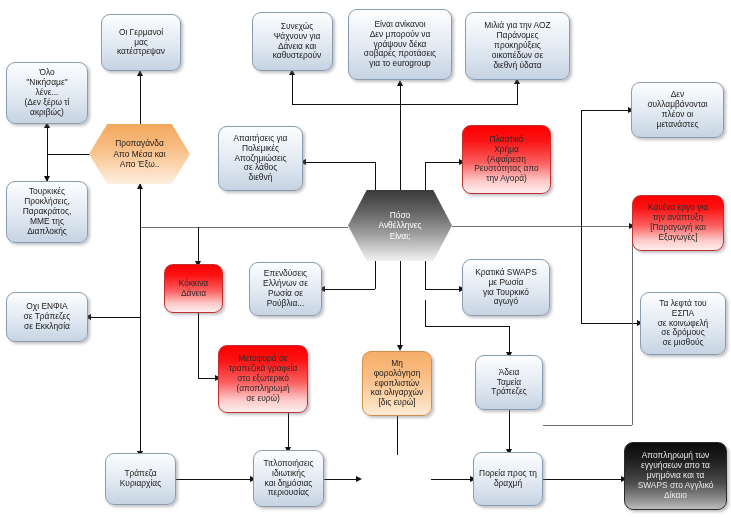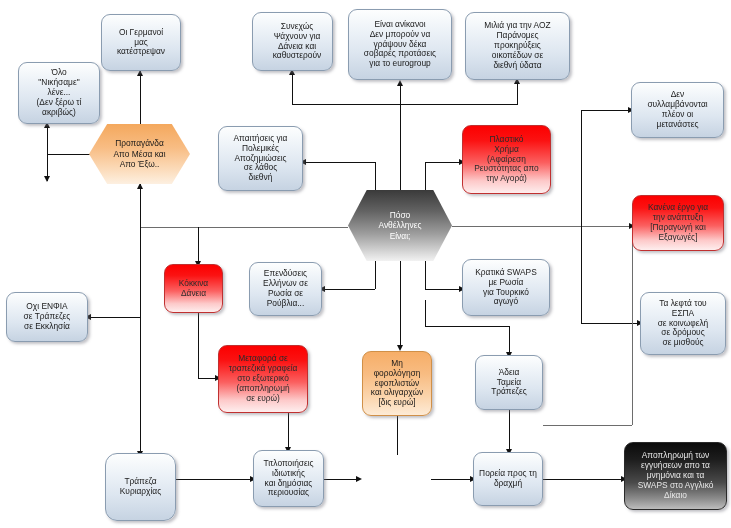--- a/index.html
+++ b/index.html
@@ -133,34 +133,41 @@
   <div class="arw d" style="left:505.5px;top:352px;"></div>
 
   <div class="ln v" style="left:509px;top:410px;height:42px;"></div>
   <div class="arw d" style="left:505.5px;top:449px;"></div>
 
   <div class="ln v thin" style="left:632px;top:226px;height:199px;"></div>
   <div class="ln h thin" style="left:543px;top:425px;width:89px;"></div>
 
   <div class="ln v" style="left:397px;top:416px;height:39px;"></div>
 
-  <div class="node n-blue" style="left:6px;top:62px;width:82px;height:62px;margin-left:12px;">
+  <div class="node n-blue" style="left:6px;top:62px;width:82px;height:62px;">
     <span>Όλο
 "Νικήσαμε"
 λένε...
 (Δεν ξέρω τί
 ακριβώς)</span>
   </div>
 
   <div class="node n-blue" style="left:101px;top:14px;width:80px;height:57px;">
     <span>Οι Γερμανοί
 μας
 κατέστρεψαν</span>
   </div>
 
+  <div class="node n-blue" style="left:6px;top:181px;width:82px;height:62px;">
+    <span>Τουρκικές
+Προκλήσεις,
+Παρακράτος,
+ΜΜΕ της
+Διαπλοκής</span>
+  </div>
 
   <div class="node n-blue" style="left:6px;top:292px;width:82px;height:50px;">
     <span>Οχι ΕΝΦΙΑ
 σε Τράπεζες
 σε Εκκλησία</span>
   </div>
 
   <div class="hex hex-orange" style="left:89px;top:124px;width:101px;height:60px;">
     <span>Προπαγάνδα
 Απο Μέσα και
@@ -268,21 +275,21 @@
 (αποπληρωμή
 σε ευρώ)</span>
   </div>
 
   <div class="node n-blue" style="left:475px;top:355px;width:68px;height:55px;">
     <span>Άδεια
 Ταμεία
 Τράπεζες</span>
   </div>
 
-  <div class="node n-blue" style="left:105px;top:453px;width:71px;height:68px;border-radius:12px;">
+  <div class="node n-blue" style="left:105px;top:453px;width:71px;height:52px;">
     <span>Τράπεζα
 Κυριαρχίας</span>
   </div>
 
   <div class="node n-blue" style="left:253px;top:450px;width:71px;height:57px;align-items:center;">
     <span>Τιτλοποιήσεις
 ιδιωτικής
 και δημόσιας
 περιουσίας</span>
   </div>

